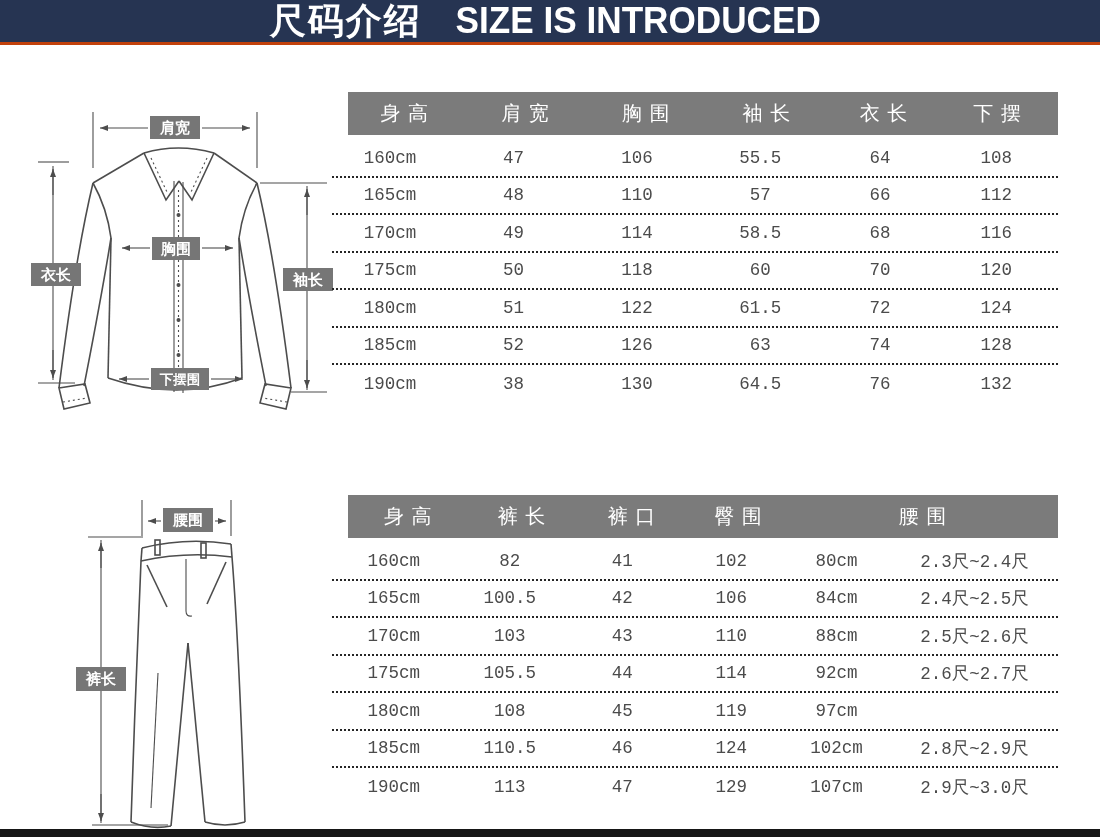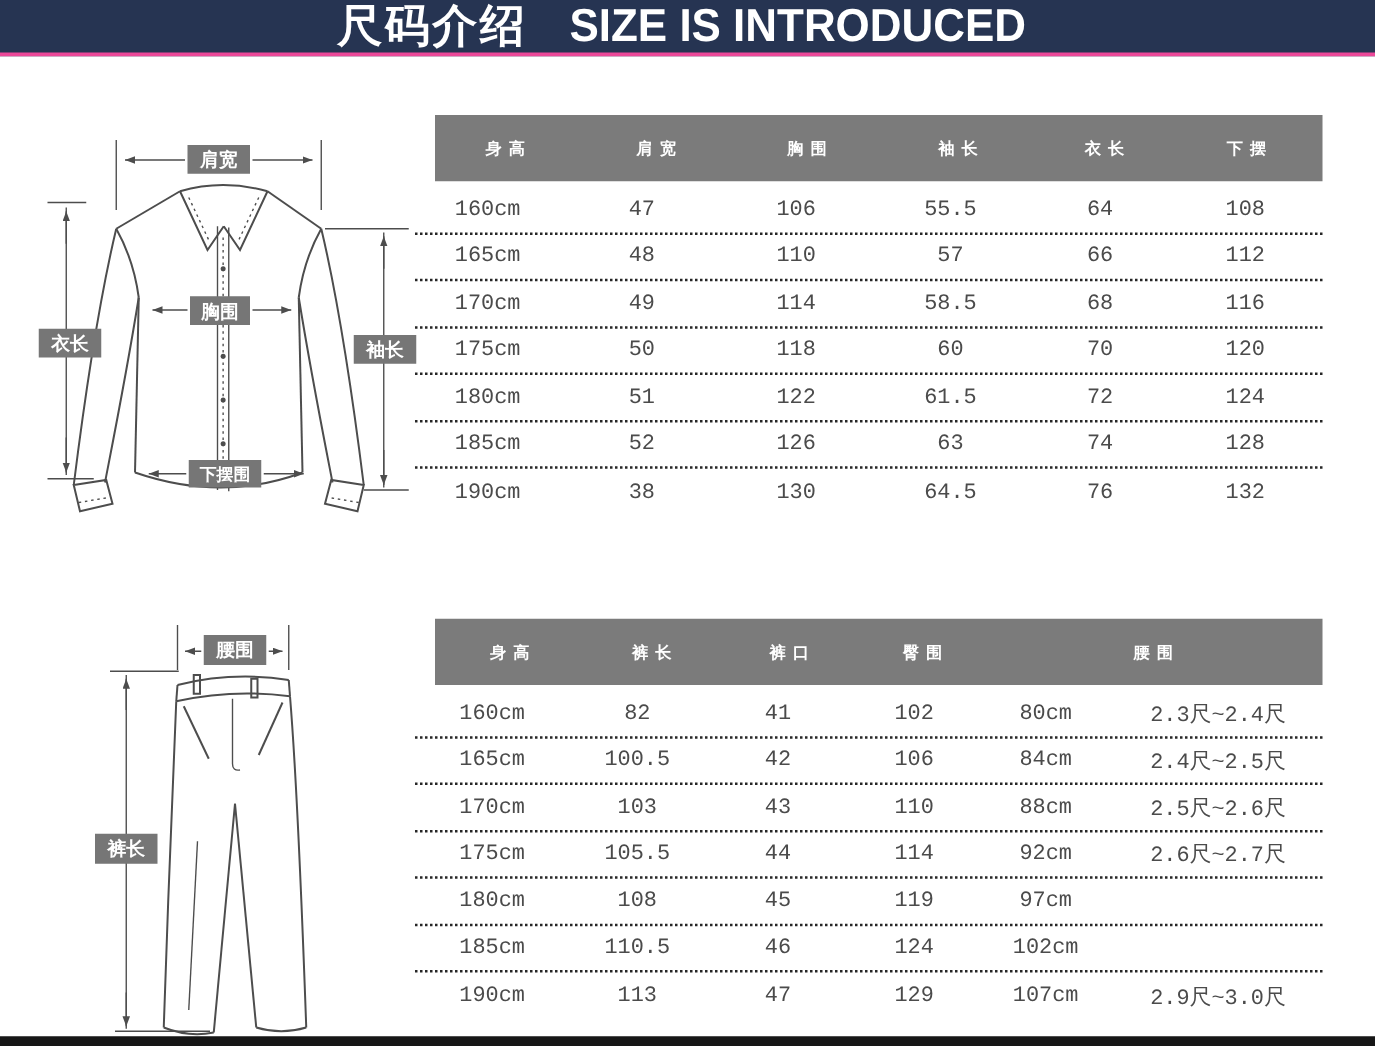--- a/index.html
+++ b/index.html
@@ -12,36 +12,36 @@
     --line:#262626;
   }
   *{margin:0;padding:0;box-sizing:border-box;}
   body{font-family:"Liberation Sans",sans-serif;background:#fff;}
   .page{position:relative;width:1100px;height:837px;background:#fff;overflow:hidden;}
 
   
   .banner{
     position:absolute;left:0;top:0;width:100%;height:45px;
     background:var(--banner-bg);
-    border-bottom:3px solid #ec4899;
+    border-bottom:3px solid #c2410c;
     display:flex;align-items:center;justify-content:center;gap:24px;
     color:#fff;
   }
   .banner .cn{font-size:36px;font-weight:bold;letter-spacing:2px;}
   .banner .en{font-size:37px;font-weight:bold;transform:scaleX(.95);letter-spacing:0;}
 
   
   .size-table{position:absolute;left:332px;width:726px;}
   .size-table.shirt{top:92px;}
   .size-table.pants{top:495px;}
   .cols-shirt{display:grid;grid-template-columns:16% 18% 16% 18% 15% 17%;}
   .cols-pants{display:grid;grid-template-columns:17% 15% 16% 14% 15% 23%;}
   .thead{
-    height:53px;background:var(--header-bg);color:#fff;
-    margin-left:16px;align-items:center;font-weight:bold;font-size:13px;
+    height:43px;background:var(--header-bg);color:#fff;
+    margin-left:16px;align-items:center;font-weight:normal;font-size:20px;
   }
   .thead .th{text-align:center;letter-spacing:1px;}
   .thead .span2{grid-column:5 / 7;}
   .tbody{margin-top:5px;}
   .trow{height:37.5px;align-items:center;color:var(--text);font-size:17.5px;font-family:Liberation Mono, monospace;}
   .trow:not(:last-child){border-bottom:2px dotted var(--line);}
   .trow .td{text-align:center;}
 
   
   .shirt-svg{position:absolute;left:5px;top:50px;}
@@ -305,20 +305,21 @@
           <div class="td">45</div>
           <div class="td">119</div>
           <div class="td">97cm</div>
         </div>
         <div class="trow cols-pants">
           <div class="td">185cm</div>
           <div class="td">110.5</div>
           <div class="td">46</div>
           <div class="td">124</div>
           <div class="td">102cm</div>
+          <div class="td">2.8尺~2.9尺</div>
         </div>
         <div class="trow cols-pants">
           <div class="td">190cm</div>
           <div class="td">113</div>
           <div class="td">47</div>
           <div class="td">129</div>
           <div class="td">107cm</div>
           <div class="td">2.9尺~3.0尺</div>
         </div>
       </div>

